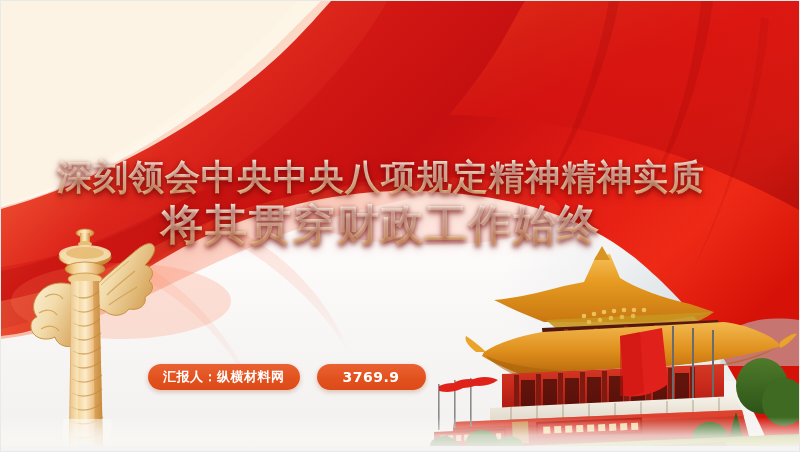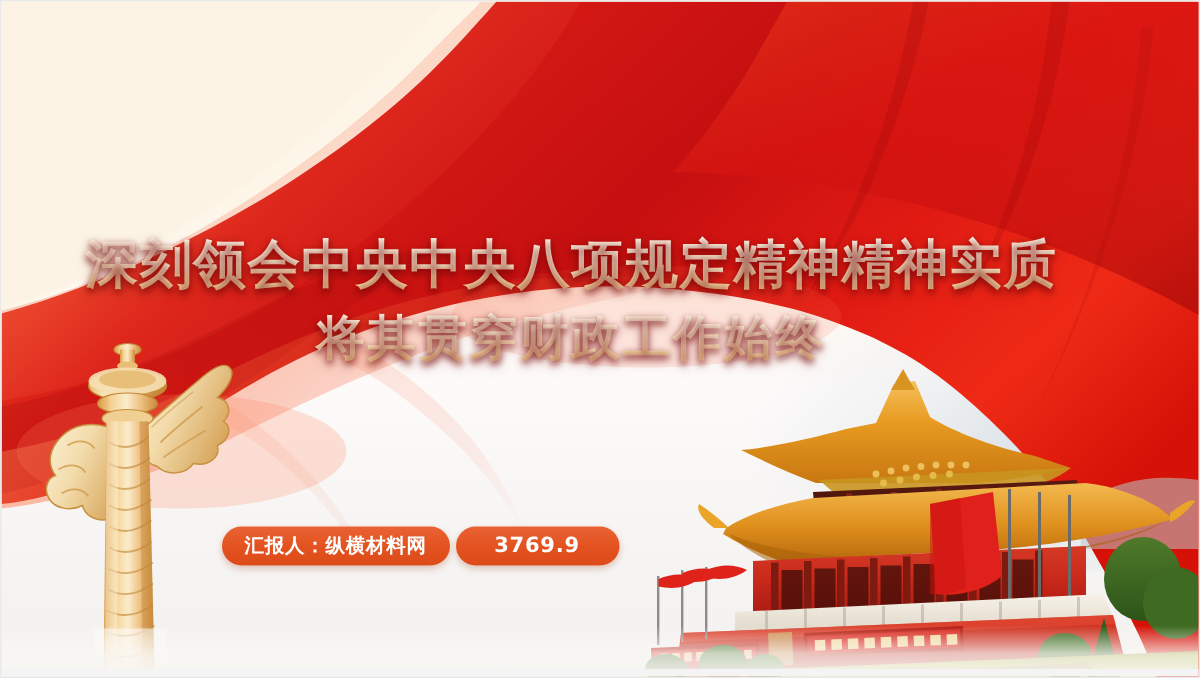--- a/index.html
+++ b/index.html
@@ -42,30 +42,30 @@
     line-height:48px;
     letter-spacing:1px;
     color:#fdf0d0;
     background:linear-gradient(180deg,#fffaf0 0%,#fdf1d2 48%,#f6d9a2 78%,#f3cf90 100%);
     -webkit-background-clip:text;background-clip:text;
     -webkit-text-fill-color:transparent;
     text-shadow:0 2px 4px rgba(110,5,5,.55);
     filter:drop-shadow(0 2px 3px rgba(120,8,8,.5));
     white-space:nowrap;
   }
-  .title-line.l2{font-size:32px;letter-spacing:2px;}
+  .title-line.l2{font-size:42px;letter-spacing:2px;}
 
   
   .huabiao{position:absolute;left:28px;top:222px;width:130px;height:230px;z-index:13;}
 
   
   .building{position:absolute;right:0;bottom:0;width:375px;height:235px;z-index:12;}
 
   
-  .pill-row{position:absolute;left:147px;top:350px;z-index:20;display:flex;align-items:center;gap:4px;justify-content:flex-end;}
+  .pill-row{position:absolute;left:147px;top:363px;z-index:20;display:flex;align-items:center;gap:17px;justify-content:flex-end;}
   .pill{
     background:linear-gradient(180deg,#ea6233 0%,#e2521f 55%,#dc4a18 100%);
     color:#ffffff;
     border-radius:30px;
     font-family:"DejaVu Sans","Liberation Sans",sans-serif;
     font-weight:bold;
     display:flex;align-items:center;justify-content:center;
     box-shadow:0 2px 5px rgba(150,50,10,.28);
     white-space:nowrap;
   }

